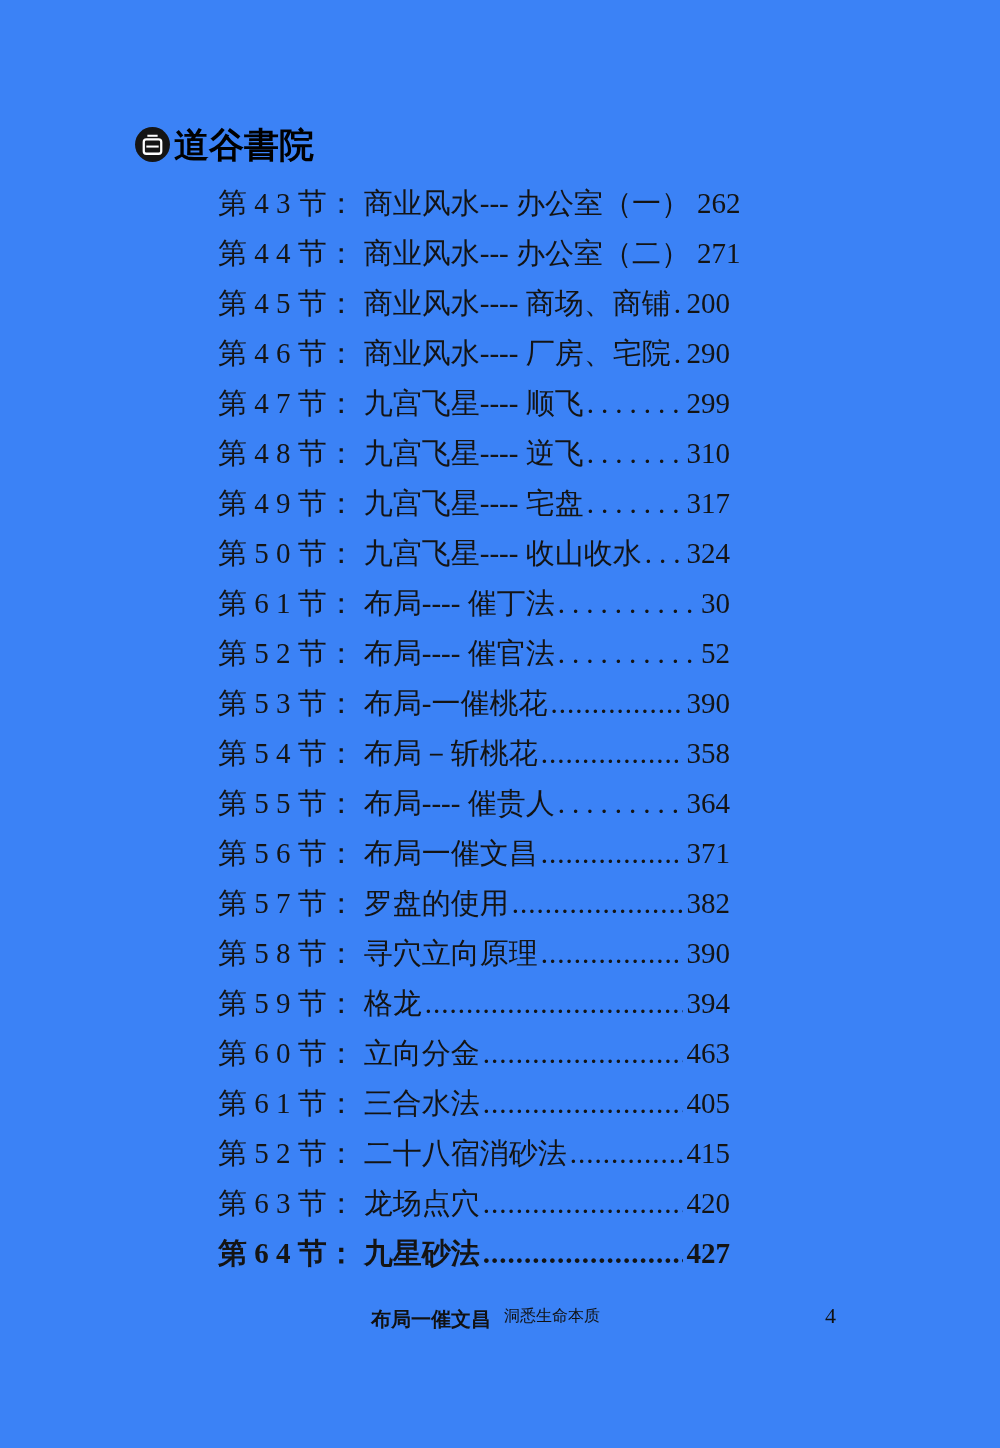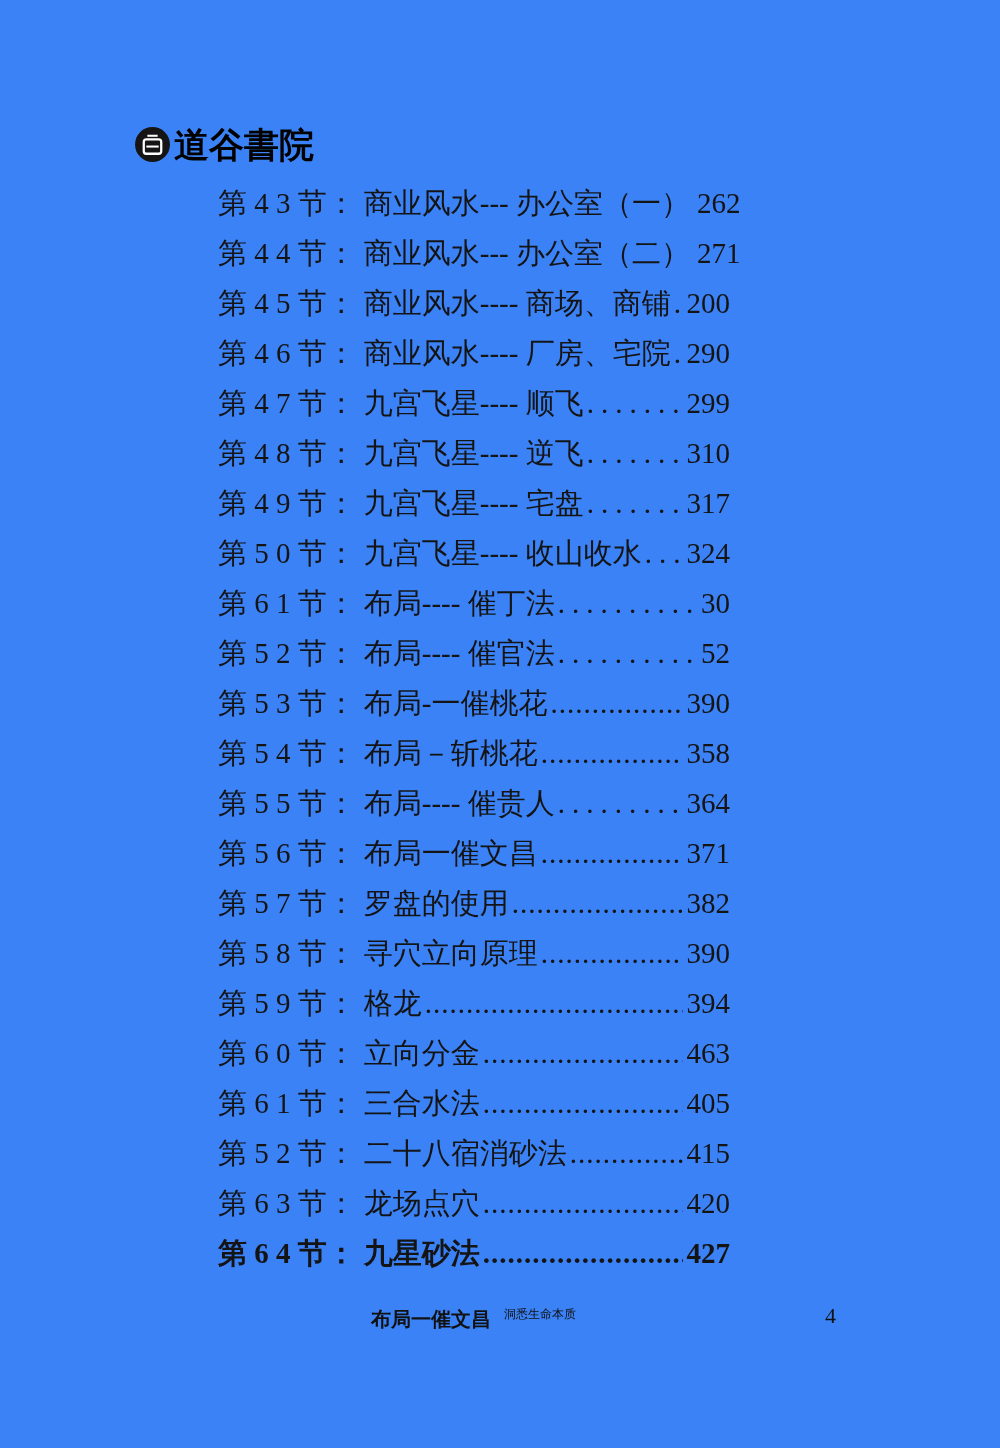--- a/index.html
+++ b/index.html
@@ -47,21 +47,21 @@
   .toc-page { flex:none; }
   
   .footer-slogan-left {
     position:absolute; left:371px; top:1306px;
     font-family:"Liberation Sans","DejaVu Sans",sans-serif;
     font-weight:700; font-size:20px; color:#111;
   }
   .footer-slogan-right {
     position:absolute; left:504px; top:1306px;
     font-family:"Liberation Sans","DejaVu Sans",sans-serif;
-    font-weight:400; font-size:12px; color:#111;
+    font-weight:400; font-size:16px; color:#111;
   }
   .footer-page-number {
     position:absolute; left:825px; top:1303px;
     font-size:22px; color:#111;
   }
 </style>
 </head>
 <body>
 
 <div class="page">

